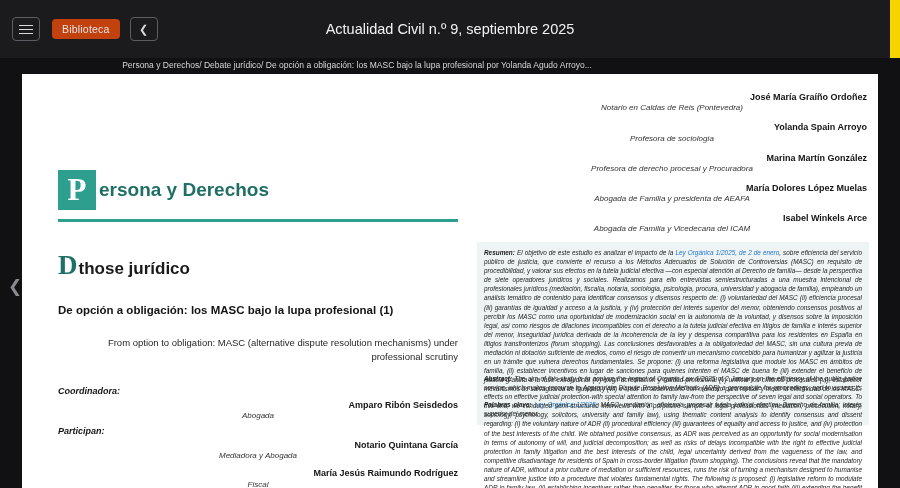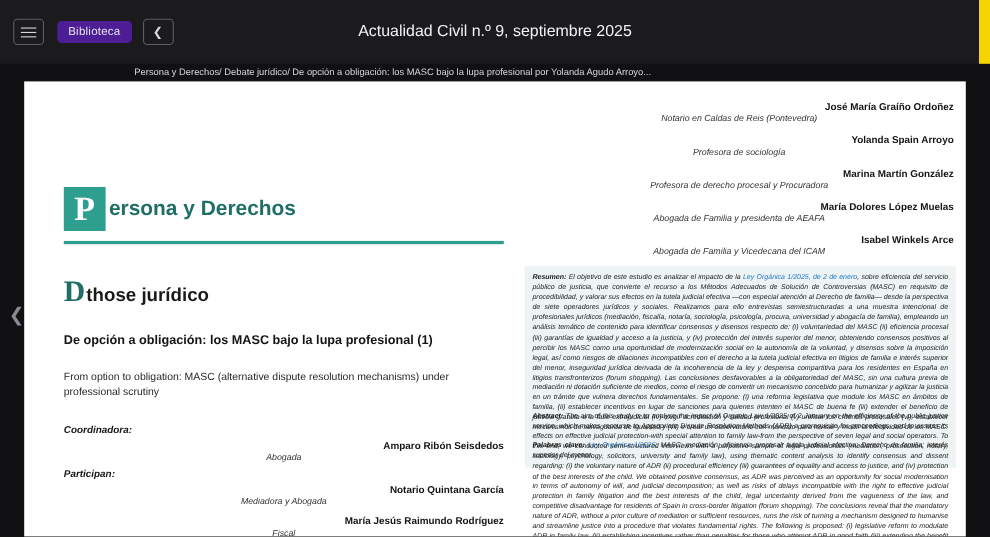--- a/index.html
+++ b/index.html
@@ -51,21 +51,21 @@
     width: 14px;
     height: 1px;
     background: #d9d9dd;
   }
   .biblioteca {
     margin-left: 12px;
     color: #e4e4e8;
     font-size: 10.5px;
     padding: 4px 10px;
     border-radius: 4px;
-    background: #4c1d95;
+    background: #c2410c;
     letter-spacing: .2px;
     cursor: pointer;
   }
   .backbtn {
     margin-left: 10px;
     width: 26px;
     height: 22px;
     border: 1px solid #5d5d63;
     border-radius: 4px;
     color: #d9d9dd;
@@ -220,20 +220,21 @@
     color: #141414;
   }
   .art-subtitle {
     position: absolute;
     top: 262px;
     left: 26px;
     width: 400px;
     font-size: 9.5px;
     color: #272727;
     line-height: 1.45;
+    text-align: right;
   }
   .role-block {
     position: absolute;
     left: 26px;
     width: 400px;
   }
   .role-head {
     font-size: 9px;
     font-weight: bold;
     font-style: italic;

